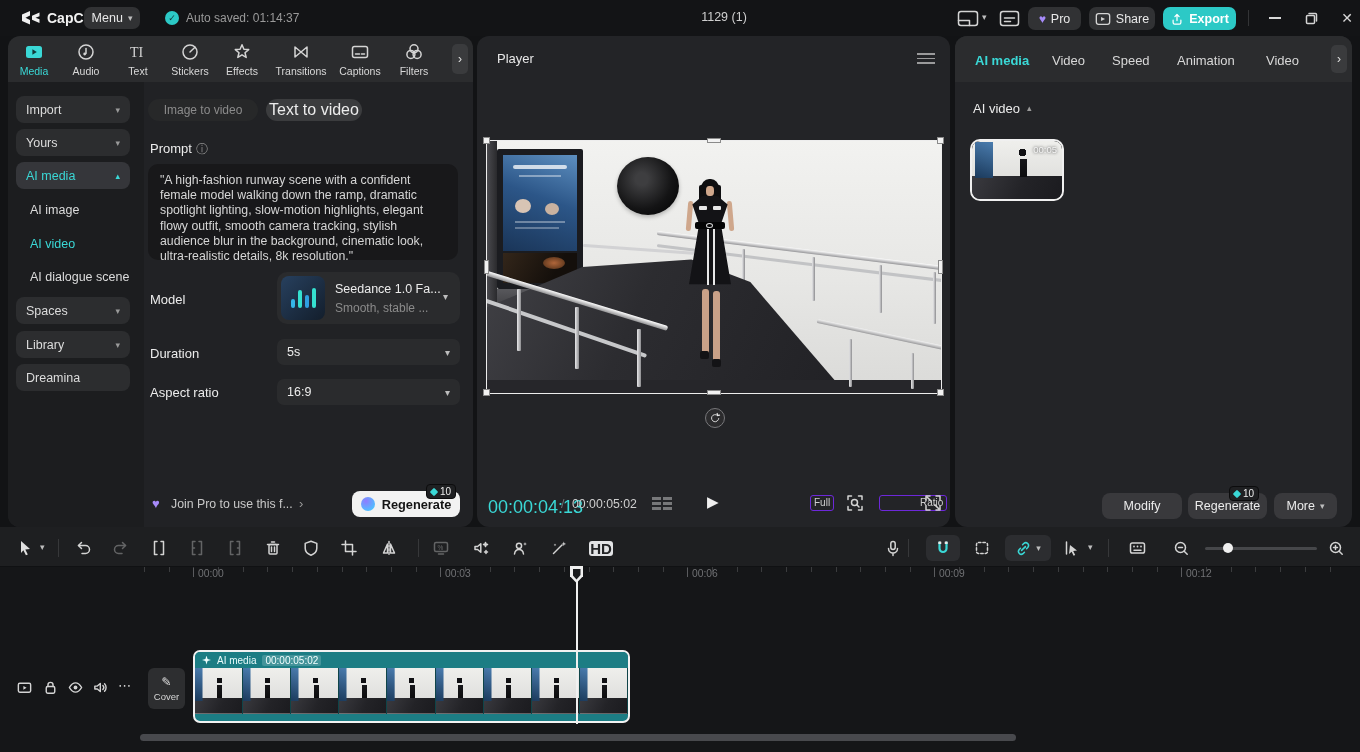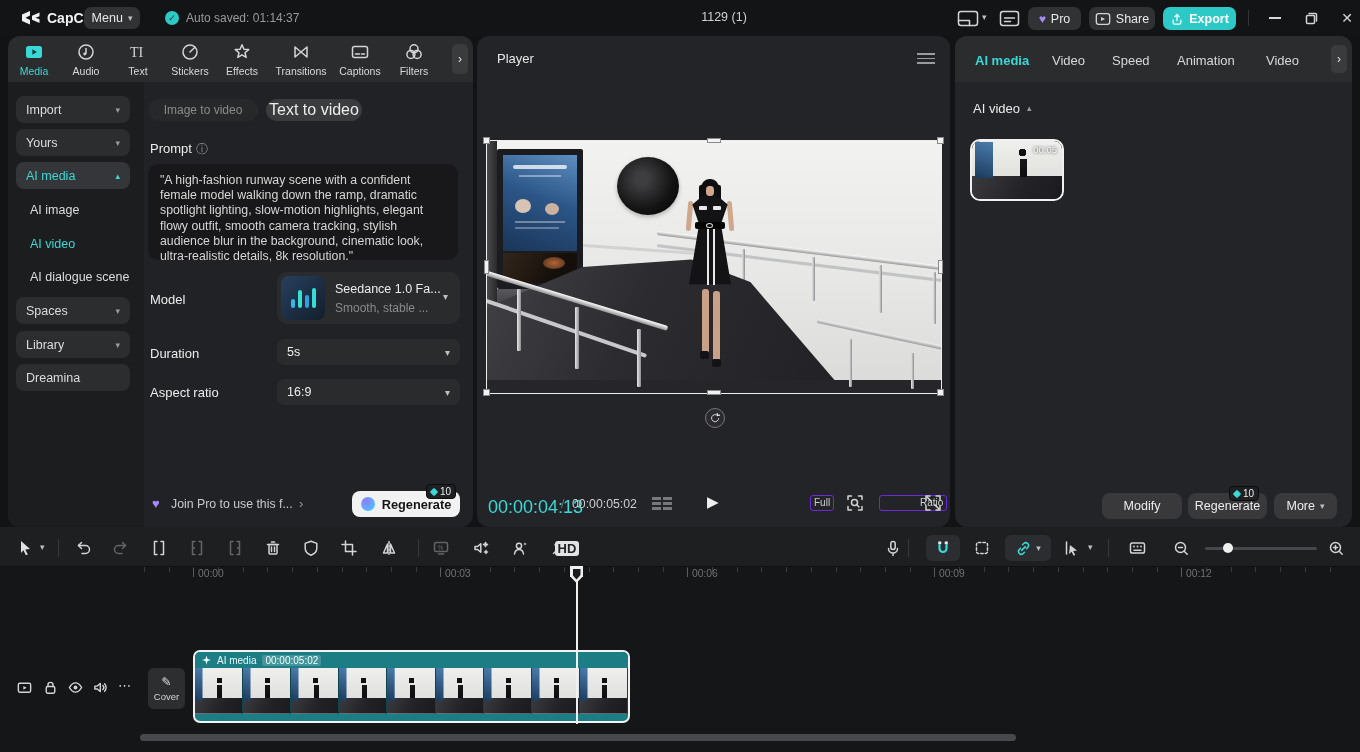--- a/index.html
+++ b/index.html
@@ -446,21 +446,21 @@
   <svg class="tlic" style="left:511px;" width="18" height="18" viewBox="0 0 18 18">
     <circle cx="8" cy="6.8" r="2.6" class="ic" stroke-width="1.2"></circle>
       <path d="M3.5 15c.5-3 2.4-4.4 4.5-4.4s4 1.4 4.5 4.4" class="ic" stroke-width="1.2"></path>
     <path d="M14 3l.5 1.4 1.4.5-1.4.5L14 6.8l-.5-1.4-1.4-.5 1.4-.5z" fill="#d4d4d4"></path>
   </svg>
   <svg class="tlic" style="left:550px;" width="18" height="18" viewBox="0 0 18 18">
     <path d="M3.5 14.5 12 6" class="ic"></path>
       <path d="M13.8 2.6l.6 1.7 1.7.6-1.7.6-.6 1.7-.6-1.7-1.7-.6 1.7-.6z" fill="#d4d4d4"></path>
     <path d="M5 4.5l.4 1 1 .4-1 .4-.4 1-.4-1-1-.4 1-.4z" fill="#d4d4d4"></path>
   </svg>
-  <div class="tlic" style="left:555px;top:541px;width:24px;height:15px;background:#e2e3e5;border-radius:3px;color:#232426;font-size:13px;font-weight:bold;display:flex;align-items:center;justify-content:center;">
+  <div class="tlic" style="left:589px;top:541px;width:24px;height:15px;background:#e2e3e5;border-radius:3px;color:#232426;font-size:15px;font-weight:bold;display:flex;align-items:center;justify-content:center;">
     <span>HD</span>
   </div>
 
   <svg class="tlic" style="left:884px;" width="18" height="18" viewBox="0 0 18 18">
     <rect x="6.8" y="2.5" width="4.4" height="8" rx="2.2" class="ic" stroke-width="1.3"></rect>
     <path d="M4.5 9.5a4.5 4.5 0 0 0 9 0M9 14v2.5" class="ic" stroke-width="1.3"></path>
   </svg>
   <div class="sep" style="left:908px;"></div>
   <div class="abs" style="left:926px;top:535px;width:34px;height:26px;background:#2c2d30;border-radius:6px;display:flex;align-items:center;justify-content:center;">
     <svg width="18" height="18" viewBox="0 0 18 18">

